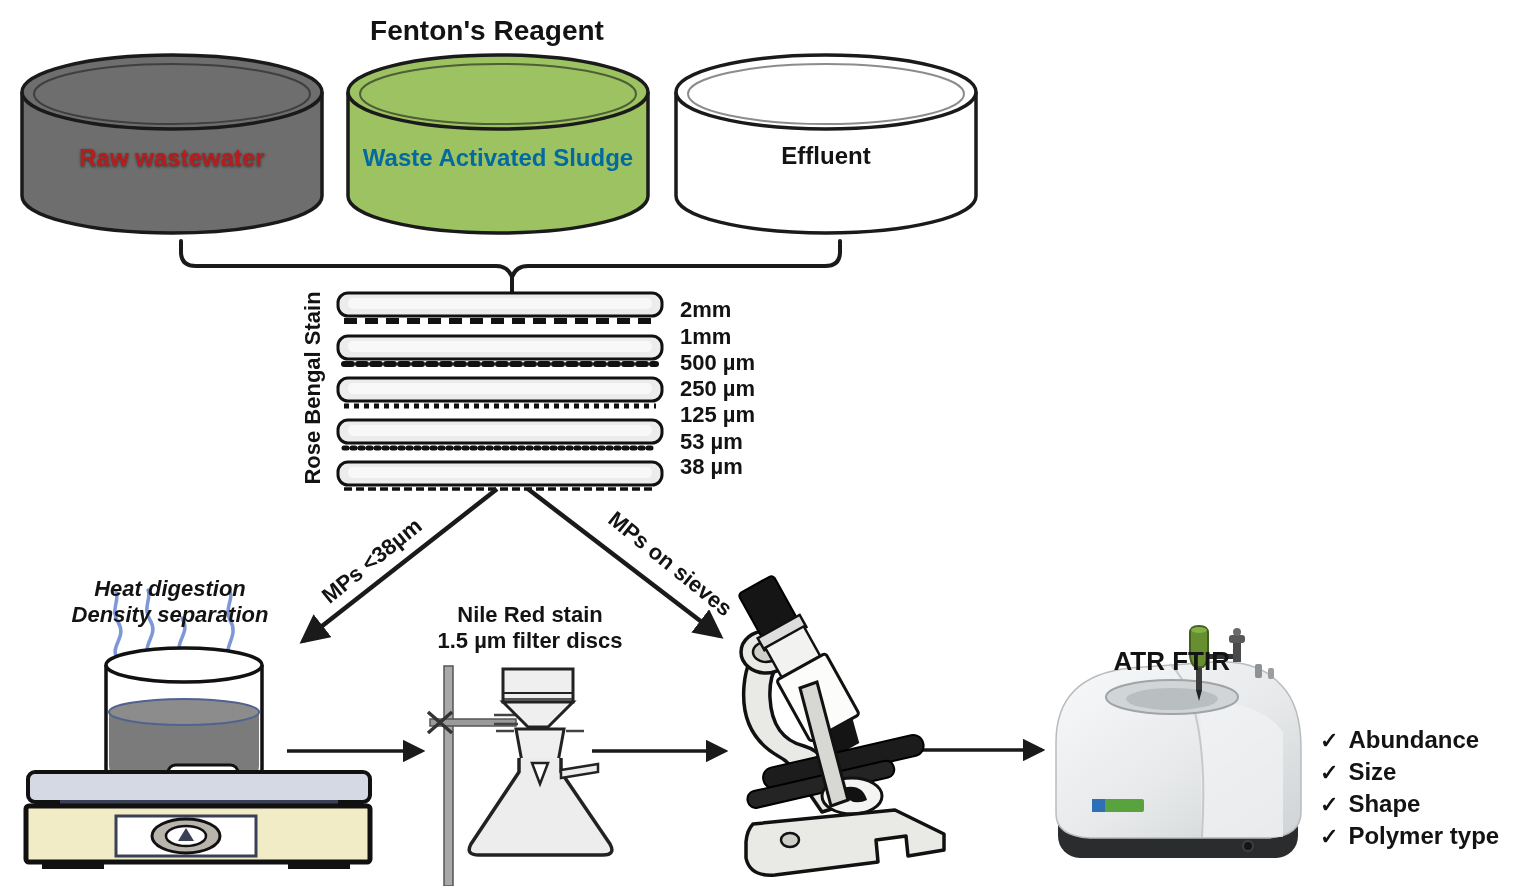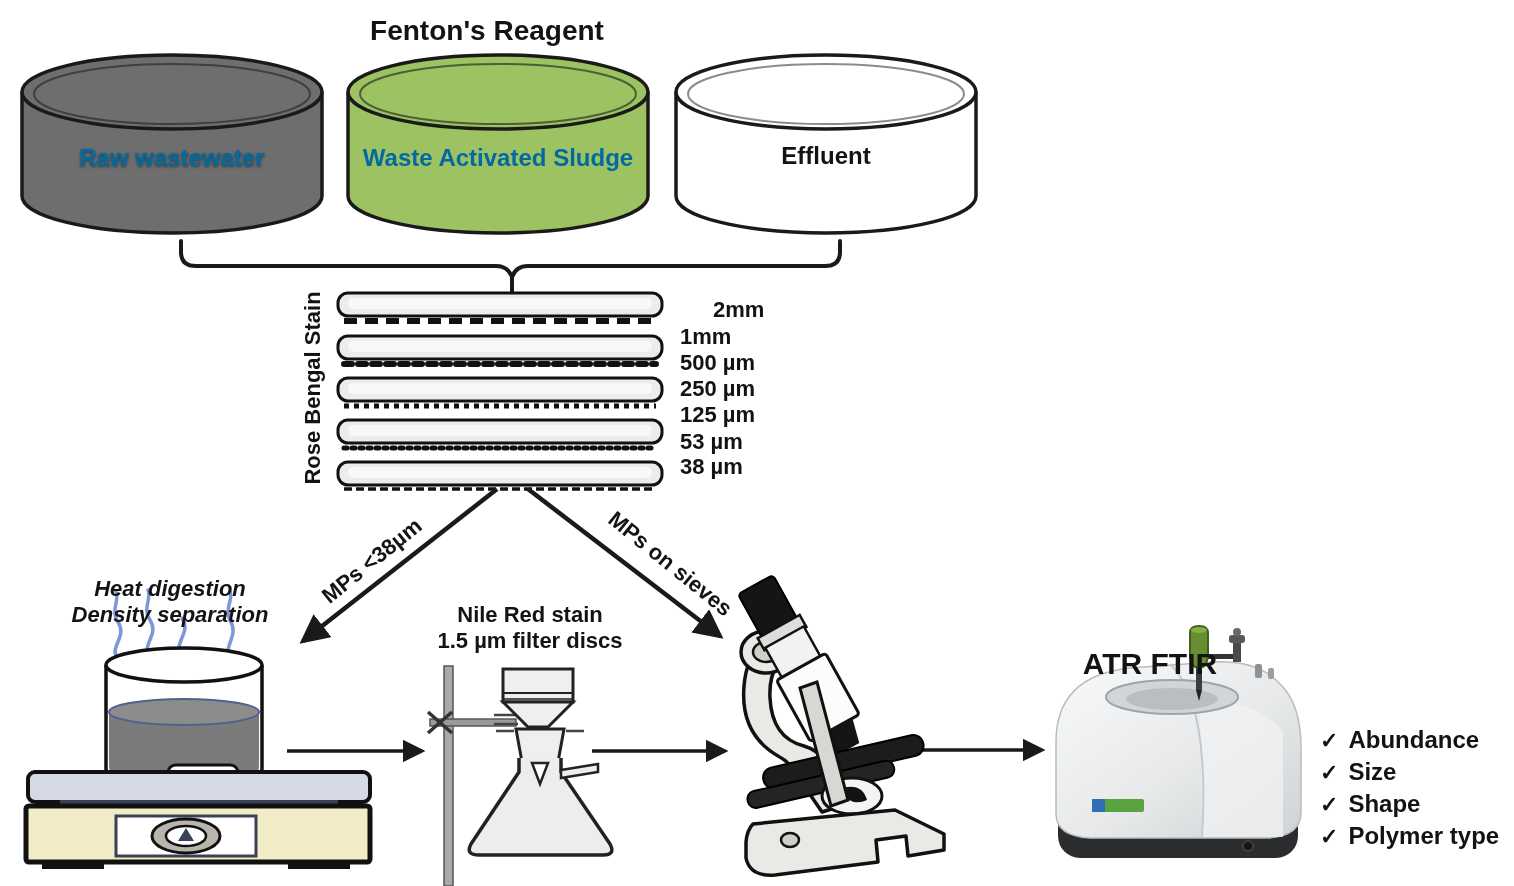--- a/index.html
+++ b/index.html
@@ -5,32 +5,32 @@
   html,body{margin:0;padding:0;background:#fff;}
   .canvas{
     position:relative;width:1514px;height:886px;background:#ffffff;
     font-family:"Liberation Sans",sans-serif;overflow:hidden;color:#111;
   }
   .gfx{position:absolute;left:0;top:0;width:1514px;height:886px;}
   .lbl{position:absolute;font-weight:bold;color:#131313;line-height:1.18;}
   .centered{text-align:center;}
   .fenton{left:337px;top:14px;width:300px;font-size:28px;}
   .cyl-lbl{font-size:24px;}
-  .cyl-lbl.raw{left:22px;top:144px;width:300px;color:#0369a1;text-shadow:0 1px 3px rgba(0,0,0,.55);}
+  .cyl-lbl.raw{left:22px;top:144px;width:300px;color:#b91c1c;text-shadow:0 1px 3px rgba(0,0,0,.55);}
   .cyl-lbl.was{left:348px;top:144px;width:300px;color:#0369a1;}
   .cyl-lbl.eff{left:676px;top:142px;width:300px;}
   .rose{left:203px;top:375px;width:220px;height:26px;font-size:22px;transform:rotate(-90deg);}
   .mps-left{left:282px;top:548px;width:180px;font-size:22px;transform:rotate(-39deg);}
   .mps-right{left:580px;top:551px;width:180px;font-size:22px;transform:rotate(39deg);}
   .sieve-lbl{left:680px;width:140px;font-size:22px;text-align:left;}
   .s0{top:297px;} .s1{top:324px;} .s2{top:350px;} .s3{top:376px;}
   .s4{top:402px;} .s5{top:429px;} .s6{top:454px;}
   .heat{left:30px;top:576px;width:280px;font-size:22px;font-style:italic;}
   .nile{left:390px;top:602px;width:280px;font-size:22px;}
-  .ftir-lbl{left:1070px;top:646px;width:160px;font-size:30px;text-align:center;}
+  .ftir-lbl{left:1070px;top:646px;width:160px;font-size:26px;text-align:right;}
   .checklist{position:absolute;left:1320px;top:726px;width:190px;}
   .check-row{display:flex;align-items:baseline;margin-bottom:4px;font-weight:bold;font-size:24px;color:#131313;}
   .check-row .check{margin-right:10px;font-size:22px;}
 </style>
 </head>
 <body>
 
 <div class="canvas">
 
   <svg class="gfx" viewBox="0 0 1514 886">
@@ -200,21 +200,21 @@
     </g>
   </svg>
 
   <div class="lbl fenton centered">Fenton's Reagent</div>
   <div class="lbl cyl-lbl raw centered">Raw wastewater</div>
   <div class="lbl cyl-lbl was centered">Waste Activated Sludge</div>
   <div class="lbl cyl-lbl eff centered">Effluent</div>
 
   <div class="lbl rose centered">Rose Bengal Stain</div>
 
-  <div class="lbl sieve-lbl s0" style="position:absolute;margin-left:33px;">2mm</div>
+  <div class="lbl sieve-lbl s0" style="position:absolute;">2mm</div>
   <div class="lbl sieve-lbl s1" style="position:absolute;">1mm</div>
   <div class="lbl sieve-lbl s2" style="position:absolute;">500 µm</div>
   <div class="lbl sieve-lbl s3" style="position:absolute;">250 µm</div>
   <div class="lbl sieve-lbl s4" style="position:absolute;">125 µm</div>
   <div class="lbl sieve-lbl s5" style="position:absolute;">53 µm</div>
   <div class="lbl sieve-lbl s6" style="position:absolute;">38 µm</div>
 
   <div class="lbl mps-left centered">MPs &lt;38µm</div>
   <div class="lbl mps-right centered">MPs on sieves</div>
 

